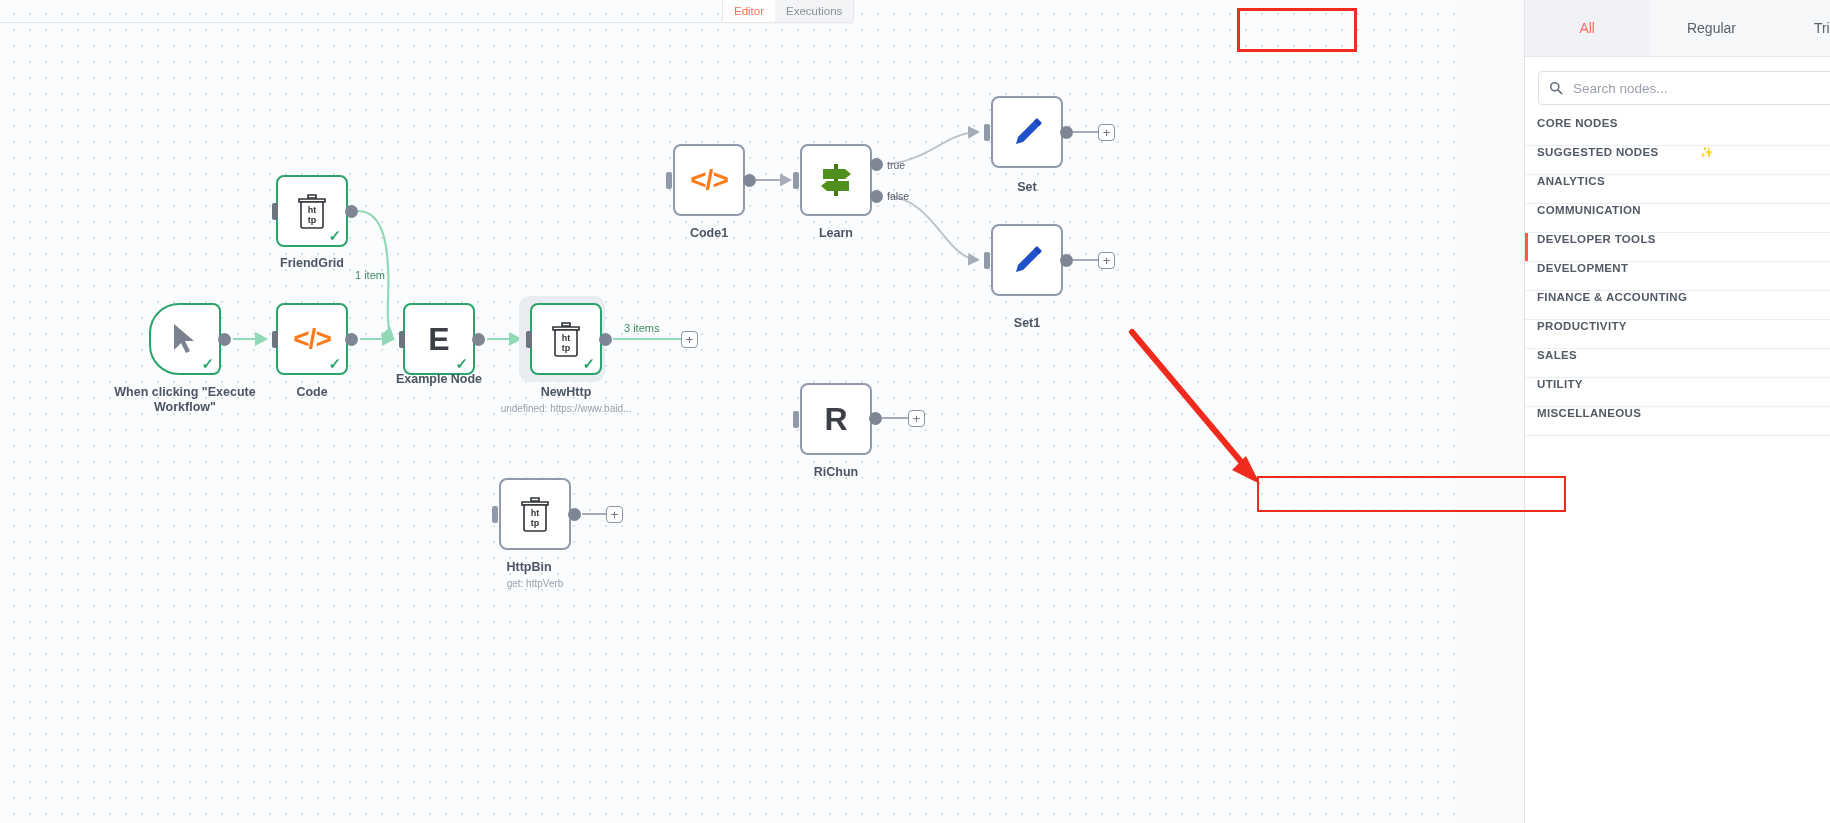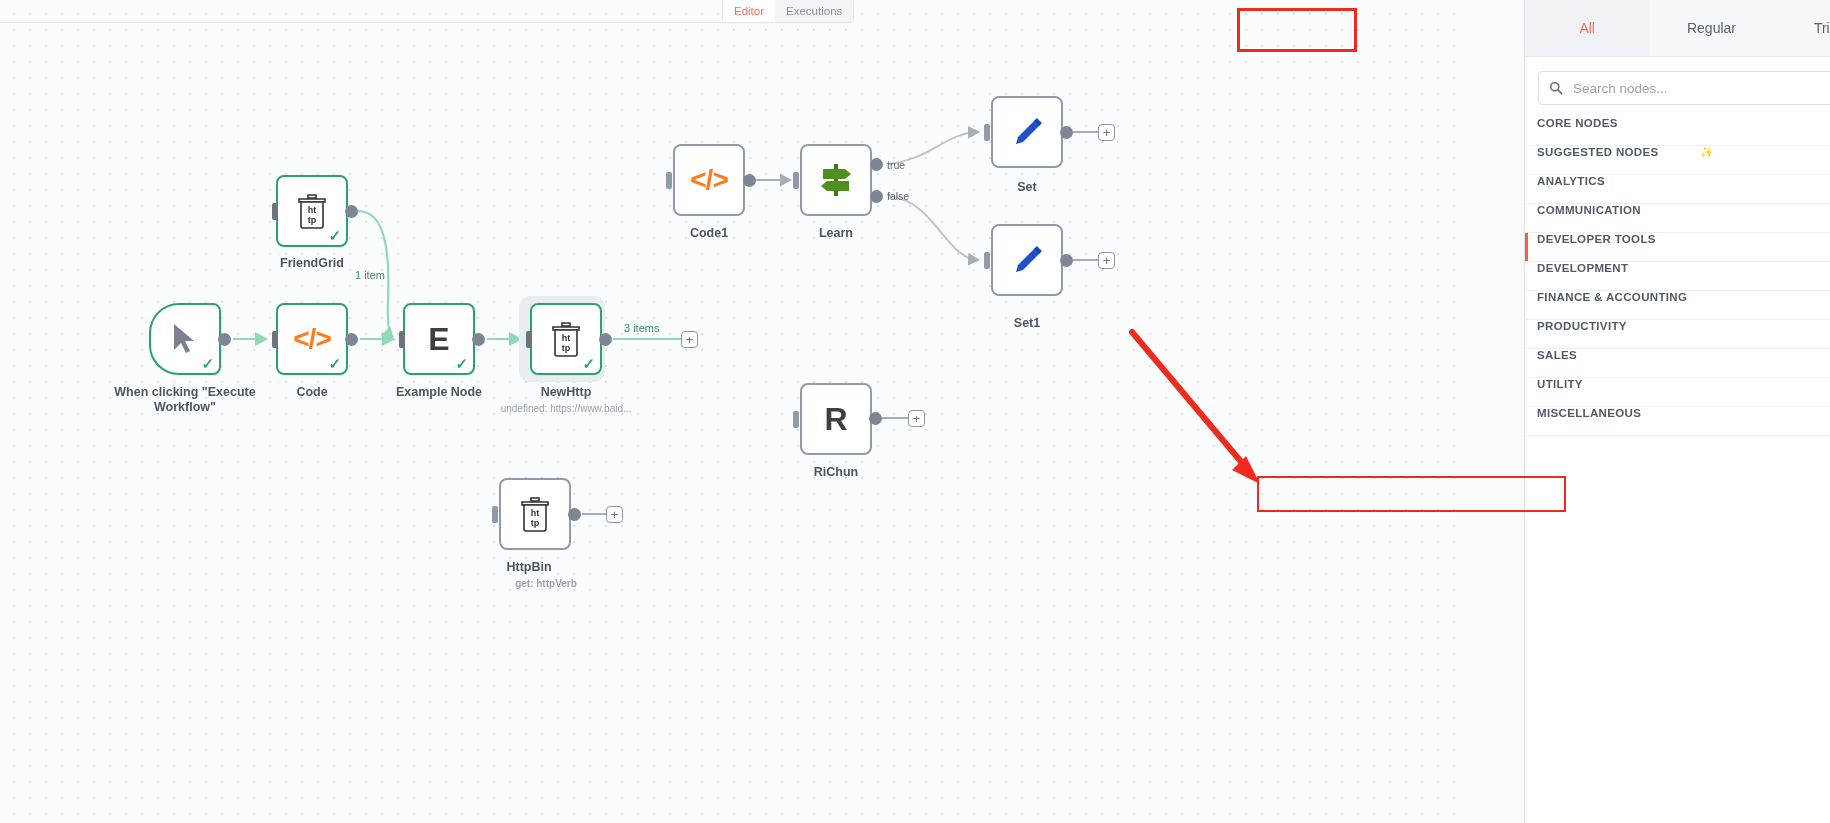--- a/index.html
+++ b/index.html
@@ -217,21 +217,21 @@
     <div class="nlabel" style="left:252px;top:385px;width:120px;">Code</div>
   </div>
 
   <div class="node">
     <div class="nbox ok" style="left:403px;top:303px;">
       <span class="ico-E">E</span>
       <span class="tick">✓</span>
     </div>
     <div class="in-port ok" style="left:399px;top:331px;"></div>
     <div class="out-dot" style="left:472px;top:333px;"></div>
-    <div class="nlabel" style="left:379px;top:385px;width:120px;">Example Node</div>
+    <div class="nlabel" style="left:379px;top:372px;width:120px;">Example Node</div>
   </div>
 
   <div class="node">
     <div class="nsel" style="left:519px;top:296px;width:86px;height:86px;"></div>
     <div class="nbox ok" style="left:530px;top:303px;">
       <svg width="34" height="36" viewBox="0 0 34 36">
         <path d="M13 2 h8 v3 h-8z" fill="none" stroke="#2f3338" stroke-width="1.6"></path>
         <path d="M4 6 h26 v3 H4z" fill="none" stroke="#2f3338" stroke-width="1.6"></path>
         <path d="M6 9 h22 v24 a2 2 0 0 1 -2 2 H8 a2 2 0 0 1 -2 -2 z" fill="#fff" stroke="#2f3338" stroke-width="1.6"></path>
         <text x="17" y="20" text-anchor="middle" font-family="Liberation Sans, sans-serif" font-size="9" font-weight="700" fill="#2f3338">ht</text>
@@ -252,21 +252,21 @@
         <path d="M4 6 h26 v3 H4z" fill="none" stroke="#2f3338" stroke-width="1.6"></path>
         <path d="M6 9 h22 v24 a2 2 0 0 1 -2 2 H8 a2 2 0 0 1 -2 -2 z" fill="#fff" stroke="#2f3338" stroke-width="1.6"></path>
         <text x="17" y="20" text-anchor="middle" font-family="Liberation Sans, sans-serif" font-size="9" font-weight="700" fill="#2f3338">ht</text>
         <text x="17" y="30" text-anchor="middle" font-family="Liberation Sans, sans-serif" font-size="9" font-weight="700" fill="#2f3338">tp</text>
       </svg>
     </div>
     <div class="in-port" style="left:492px;top:506px;"></div>
     <div class="out-dot" style="left:568px;top:508px;"></div>
     <div class="plus-btn" style="left:606px;top:506px;">+</div>
     <div class="nlabel" style="left:469px;top:560px;width:120px;">HttpBin</div>
-    <div class="nsub" style="left:466px;top:578px;width:160px;font-weight:bold;">get: httpVerb</div>
+    <div class="nsub" style="left:455px;top:578px;width:160px;">get: httpVerb</div>
   </div>
 
   <div class="node">
     <div class="nbox" style="left:673px;top:144px;">
       <span class="ico-code">&lt;/&gt;</span>
     </div>
     <div class="in-port" style="left:666px;top:172px;"></div>
     <div class="out-dot" style="left:743px;top:174px;"></div>
     <div class="nlabel" style="left:649px;top:226px;width:120px;">Code1</div>
   </div>

